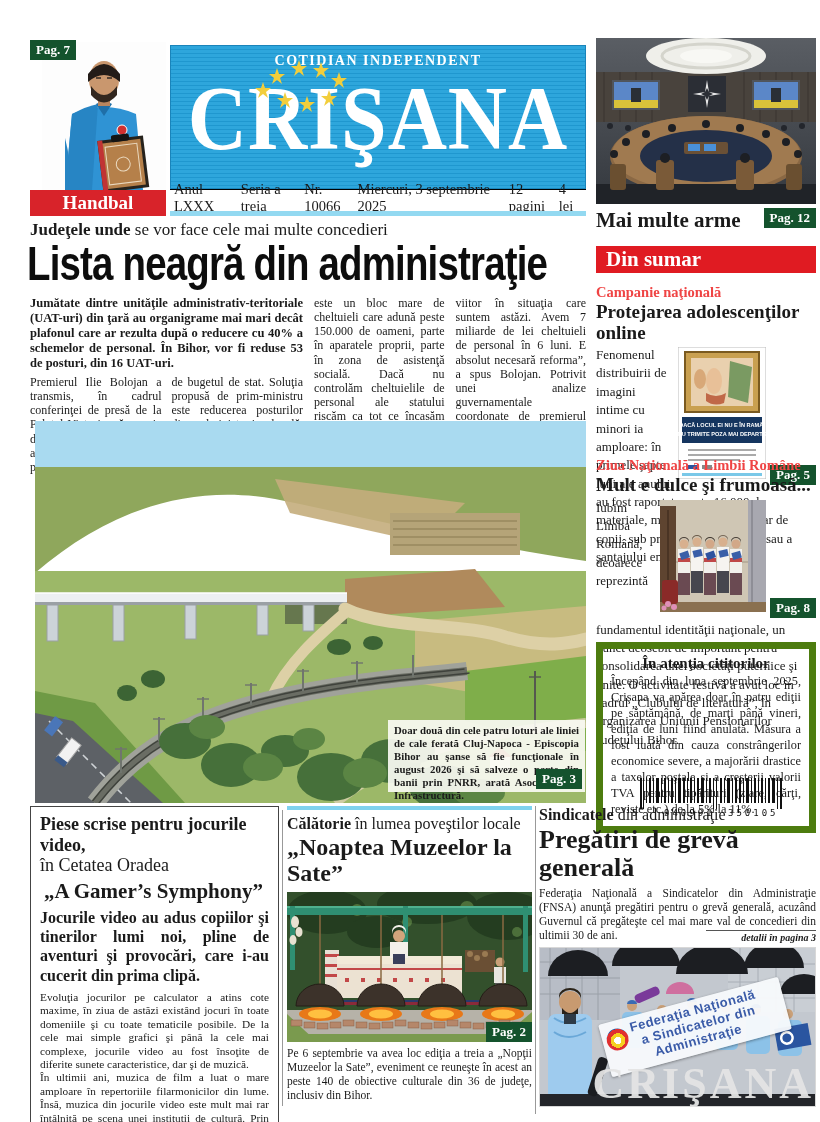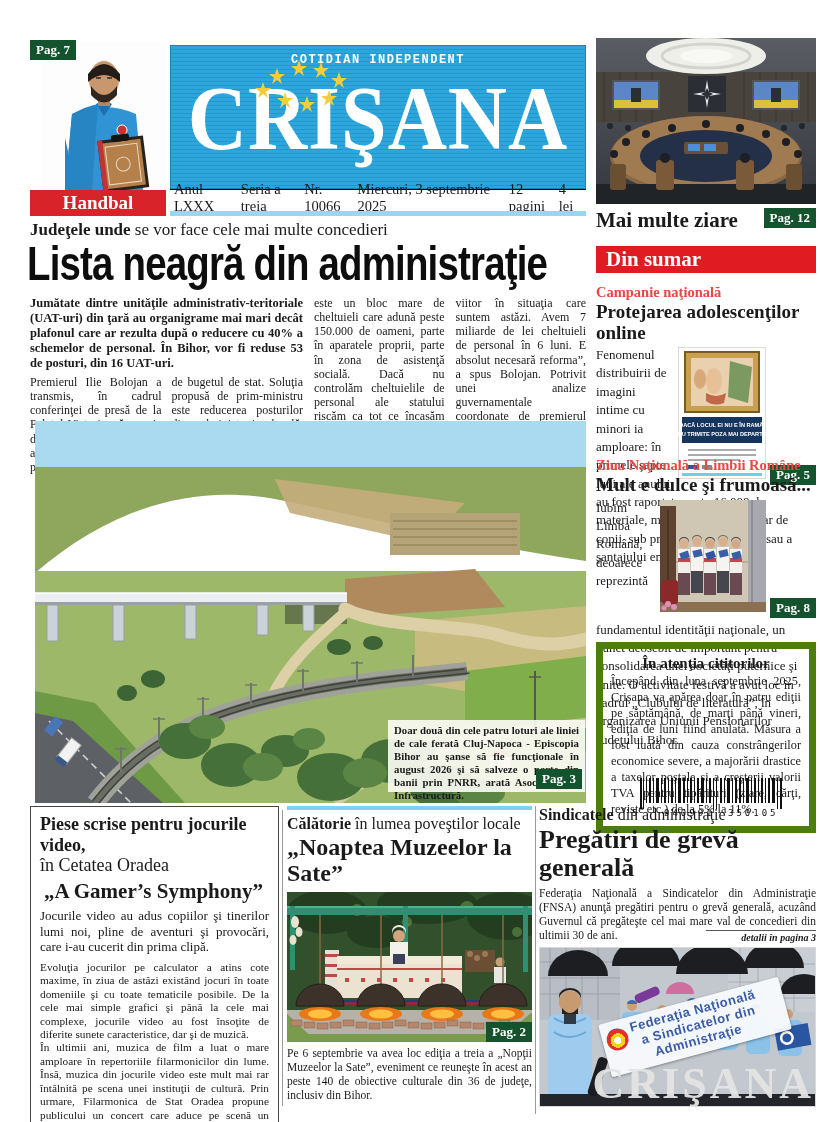--- a/index.html
+++ b/index.html
@@ -23,22 +23,22 @@
   .pag7 { left:30px; top:40px; z-index:4; }
   .coach { left:42px; top:42px; width:124px; height:148px; }
   .handbal { left:30px; top:190px; width:136px; height:26px; background:#d8232a;
              color:#fff; font-weight:bold; font-size:19px; text-align:center; line-height:25px; }
   .masthead {
     left:170px; top:45px; width:416px; height:144px;
     background:repeating-linear-gradient(180deg,#2ea6dc 0 3px,#1f97cf 3px 4px);
     border:1px solid #1a84ba; overflow:hidden;
   }
   .tagline { position:absolute; left:0; right:0; top:7px; text-align:center;
-             color:#fff; font-family:Liberation Mono, monospace; font-weight:bold;
-             font-size:12px; letter-spacing:1.5px; z-index:2;}
+             color:#fff; font-family:Liberation Serif, serif; font-weight:bold;
+             font-size:14px; letter-spacing:1.5px; z-index:2;}
   .mast-title { position:absolute; left:0; right:0; top:22px; text-align:center;
              color:#fff; font-weight:bold; font-size:82px; line-height:1.1;
              transform:scaleY(1.12); transform-origin:center top; letter-spacing:1px; z-index:1;}
   .stars { position:absolute; left:78px; top:8px; width:110px; height:60px; z-index:3;}
   .infobar { left:170px; top:189px; width:416px; height:16px; border-top:1px solid #000;
              display:flex; justify-content:space-between; align-items:center;
              font-size:14.5px; padding:0 4px; }
   .infobar .b { font-weight:normal; }
   .cyanline { left:170px; top:211px; width:416px; height:5px; background:#93d9f1; }
   .nato { left:596px; top:38px; width:220px; height:166px; }
@@ -79,21 +79,21 @@
   .barcode { left:632px; top:778px; }
   .barcode text { font-family:"DejaVu Sans Mono", monospace; font-size:9px; fill:#111;}
   
   .vline { width:1px; background:#999; }
   .v1 { left:282px; top:810px; height:296px; }
   .v2 { left:535px; top:806px; height:308px; }
   .games { left:30px; top:806px; width:249px; border:1px solid #444; padding:7px 9px;}
   .g-k1 { font-weight:bold; font-size:18px; line-height:1.15;}
   .g-k2 { font-size:18px; line-height:1.15;}
   .g-title { font-weight:bold; font-size:21px; margin:3px 4px 4px;}
-  .g-lead { font-weight:normal; font-size:13px; line-height:1.2; text-align:justify; margin-bottom:6px;}
+  .g-lead { font-weight:bold; font-size:16px; line-height:1.2; text-align:justify; margin-bottom:6px;}
   .g-p { font-size:11.3px; line-height:1.19; text-align:justify;}
   .museums { left:287px; top:806px; width:245px; }
   .cyantop { width:245px; height:4px; background:#7fd2ef; margin-bottom:5px;}
   .m-kicker { font-size:16px; }
   .m-kicker b { font-weight:bold; }
   .m-title { font-weight:bold; font-size:24px; line-height:1.08; margin:2px 0 5px;}
   .m-photo { position:relative; width:245px; height:150px; }
   .m-photo .badge { position:absolute; right:0; bottom:0; }
   .m-body { font-size:11.5px; line-height:1.22; text-align:justify; margin-top:4px;}
   .strike { left:539px; top:806px; width:277px; }
@@ -247,21 +247,21 @@
       <rect x="60" y="122" width="18" height="30" rx="3" fill="#7a5a38"></rect>
       <circle cx="69" cy="120" r="5" fill="#1d1f24"></circle>
       <rect x="140" y="122" width="18" height="30" rx="3" fill="#7a5a38"></rect>
       <circle cx="149" cy="120" r="5" fill="#1d1f24"></circle>
       <rect x="14" y="126" width="16" height="26" rx="3" fill="#6a4f30"></rect>
       <rect x="190" y="126" width="16" height="26" rx="3" fill="#6a4f30"></rect>
     </g>
   </svg>
 
   <div class="abs nato-row">
-    <span class="nato-h">Mai multe ziare</span>
+    <span class="nato-h">Mai multe arme</span>
     <span class="badge">Pag. 12</span>
   </div>
 
   <div class="abs kicker">
     <b>Judeţele unde</b><span> se vor face cele mai multe concedieri</span>
   </div>
   <h1 class="abs headline">Lista neagră din administraţie</h1>
 
   <div class="abs cols">
     <div class="left">

